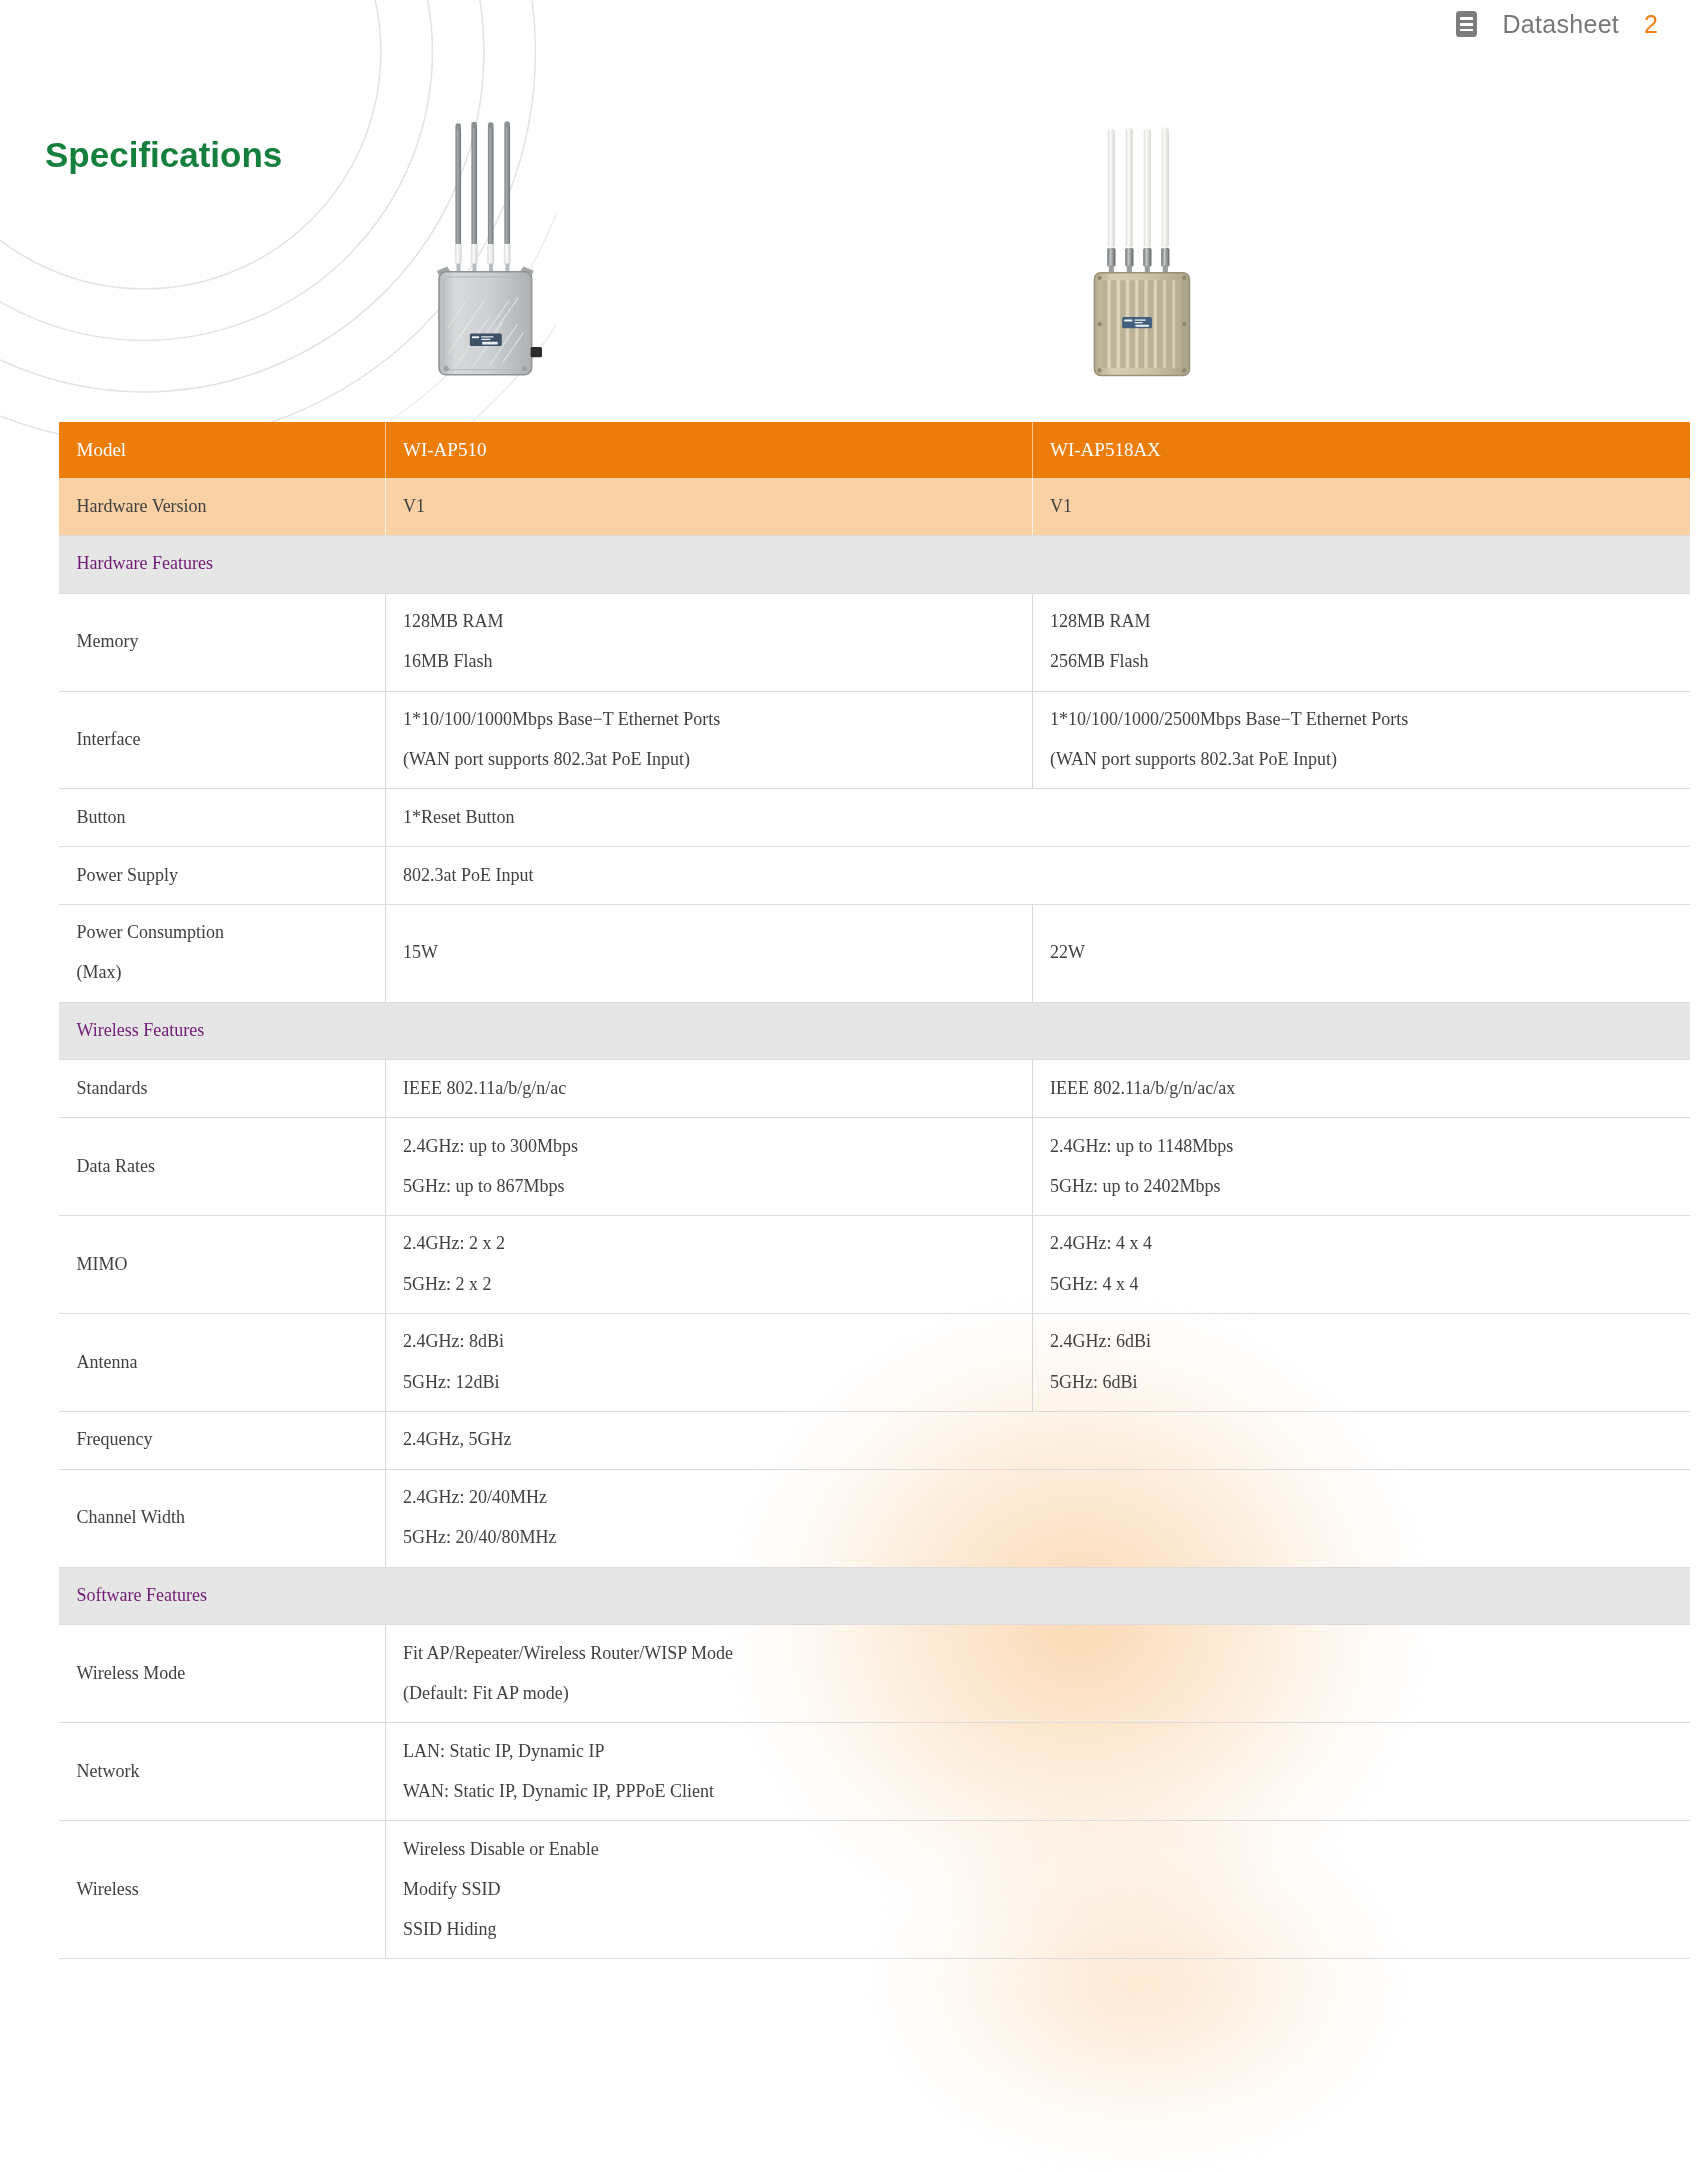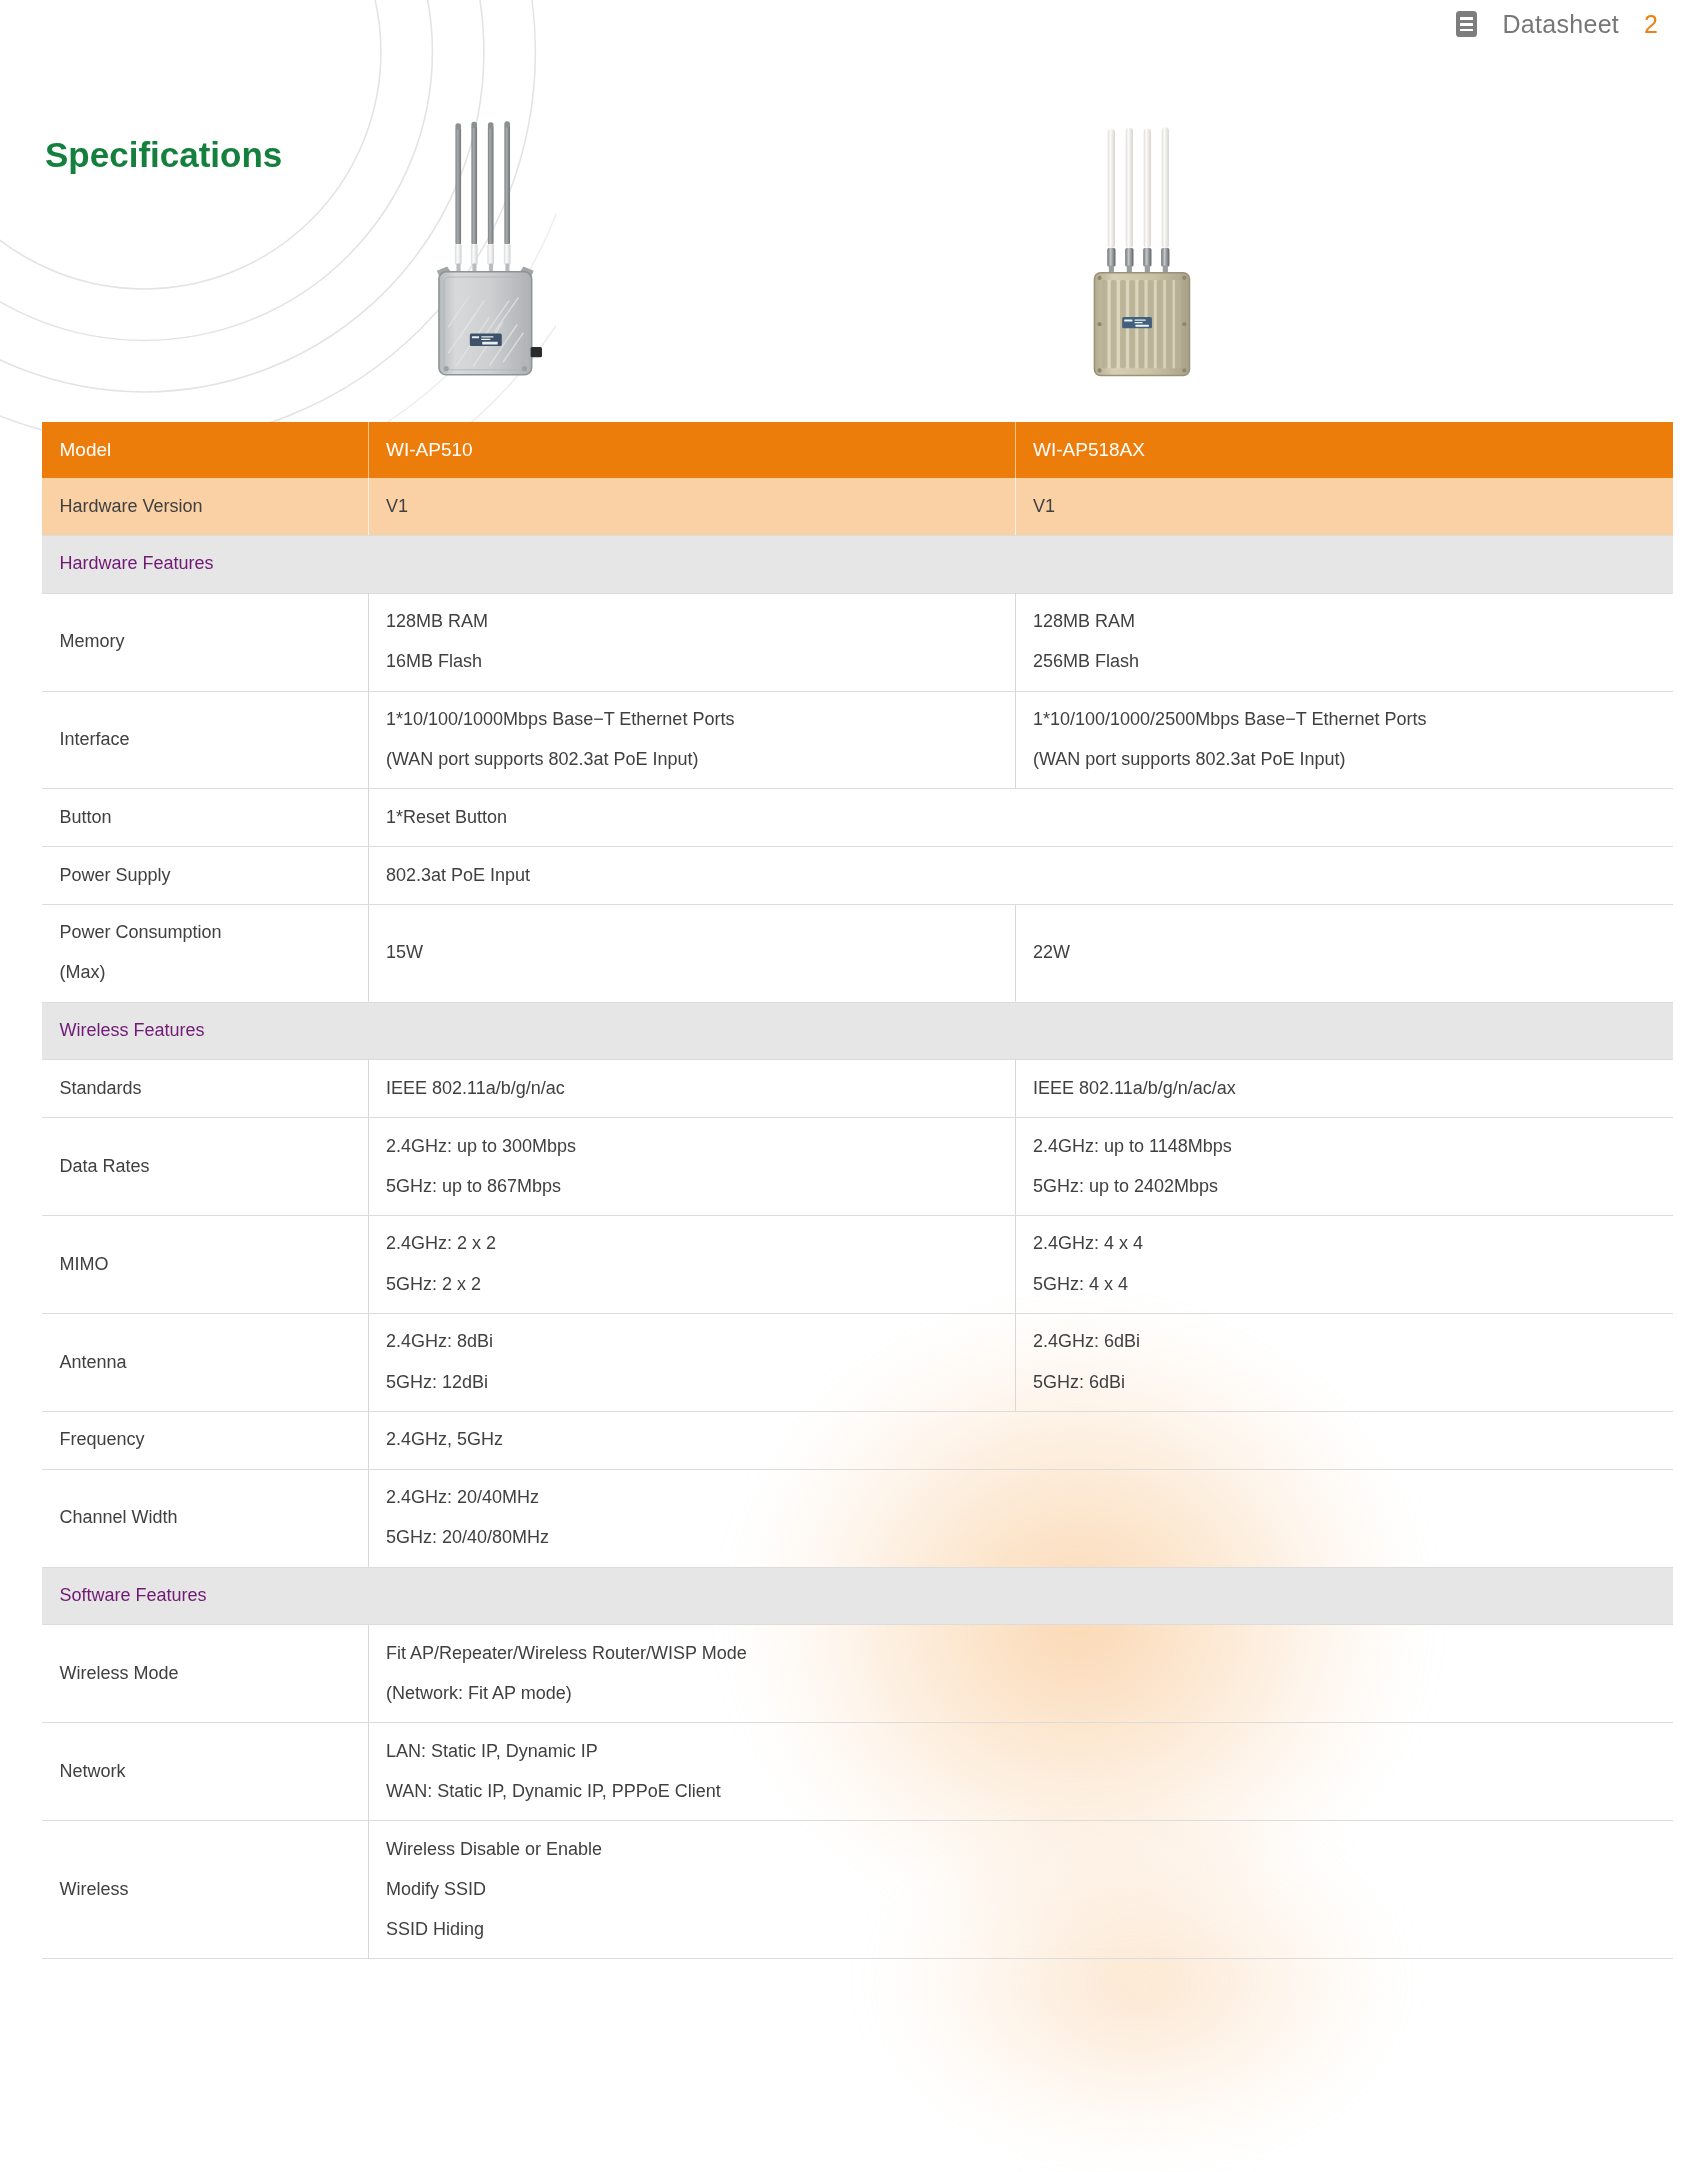--- a/index.html
+++ b/index.html
@@ -125,26 +125,27 @@
     position: absolute;
     z-index: 4;
   }
   .product svg { display: block; }
   #product-a { left: 412px; top: 111px; }
   #product-b { left: 1079px; top: 111px; }
 
   
   .spec-table {
     position: absolute;
-    left: 42px;
+    left: 59px;
     top: 422px;
     width: 1631px;
     border-collapse: collapse;
     z-index: 3;
     table-layout: fixed;
+    font-family: Liberation Serif, serif;
   }
   .spec-table col.c1 { width: 326px; }
   .spec-table col.c2 { width: 647px; }
   .spec-table col.c3 { width: 658px; }
 
   .spec-table td {
     vertical-align: middle;
     font-size: 18px;
     color: #404040;
     line-height: 1.55;
@@ -628,21 +629,21 @@
         </tr>
         <tr>
           <td class="label two-line-label">
             <div class="lines">
               <span>Wireless Mode</span>
             </div>
           </td>
           <td class="val" colspan="2">
             <div class="lines">
               <span>Fit AP/Repeater/Wireless Router/WISP Mode</span>
-              <span>(Network: Fit AP mode)</span>
+              <span>(Default: Fit AP mode)</span>
             </div>
           </td>
         </tr>
         <tr>
           <td class="label two-line-label">
             <div class="lines">
               <span>Network</span>
             </div>
           </td>
           <td class="val" colspan="2">

